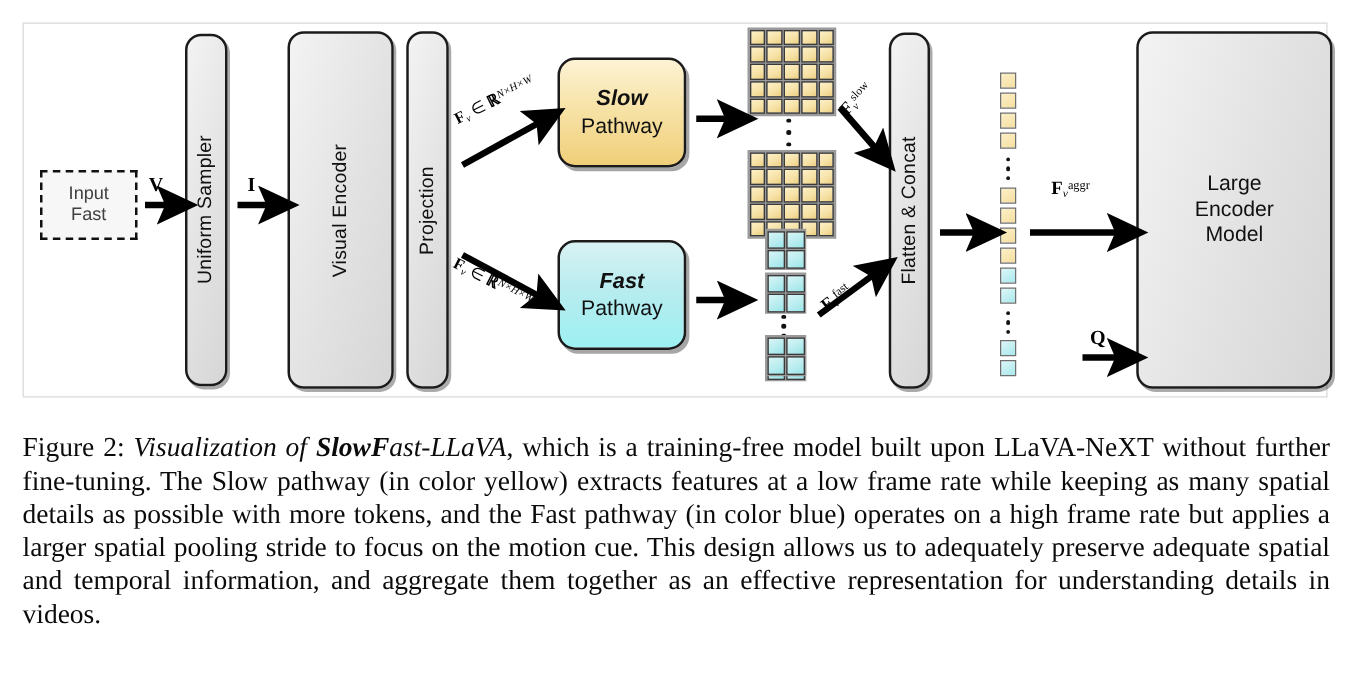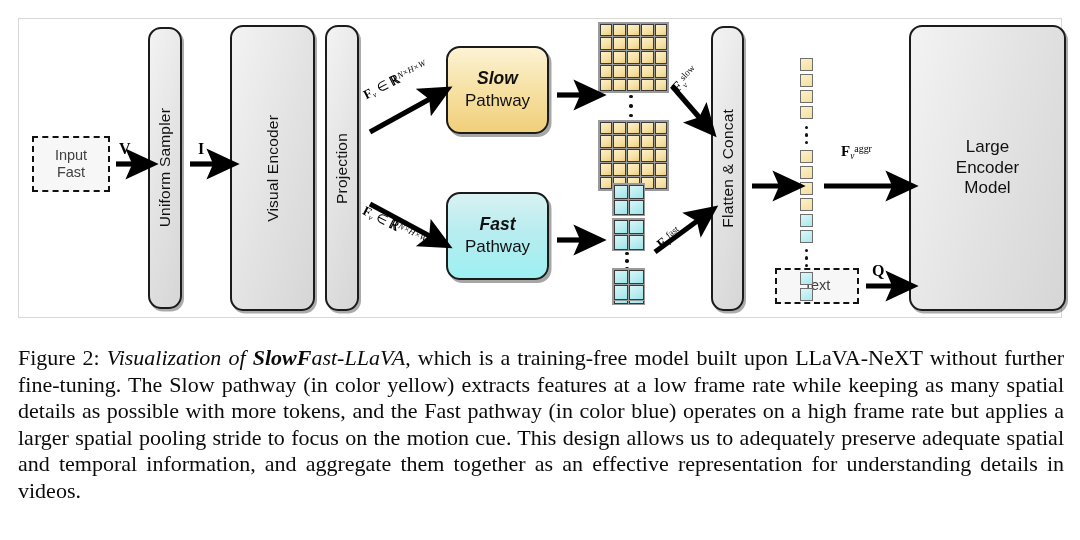--- a/index.html
+++ b/index.html
@@ -128,23 +128,20 @@
 
   <div class="pathbox fastbox" style="left:446px;top:192px;width:103px;height:88px;">
     <span class="pb-strong">Fast</span>
     <span>Pathway</span>
   </div>
 
   <div class="module" style="left:711px;top:26px;width:33px;height:285px;">
     <span class="vlabel">Flatten &amp; Concat</span>
   </div>
 
-  <div class="dashed" style="left:775px;top:268px;width:84px;height:36px;">
-    <span>Text</span>
-  </div>
 
   <div class="module" style="left:909px;top:25px;width:157px;height:286px;">
     <div class="hlabel">
       <span>Large</span><br>
       <span>Encoder</span><br>
       <span>Model</span>
     </div>
   </div>
 
   <div class="gridblk" style="left:598px;top:22px;width:68px;height:68px;

